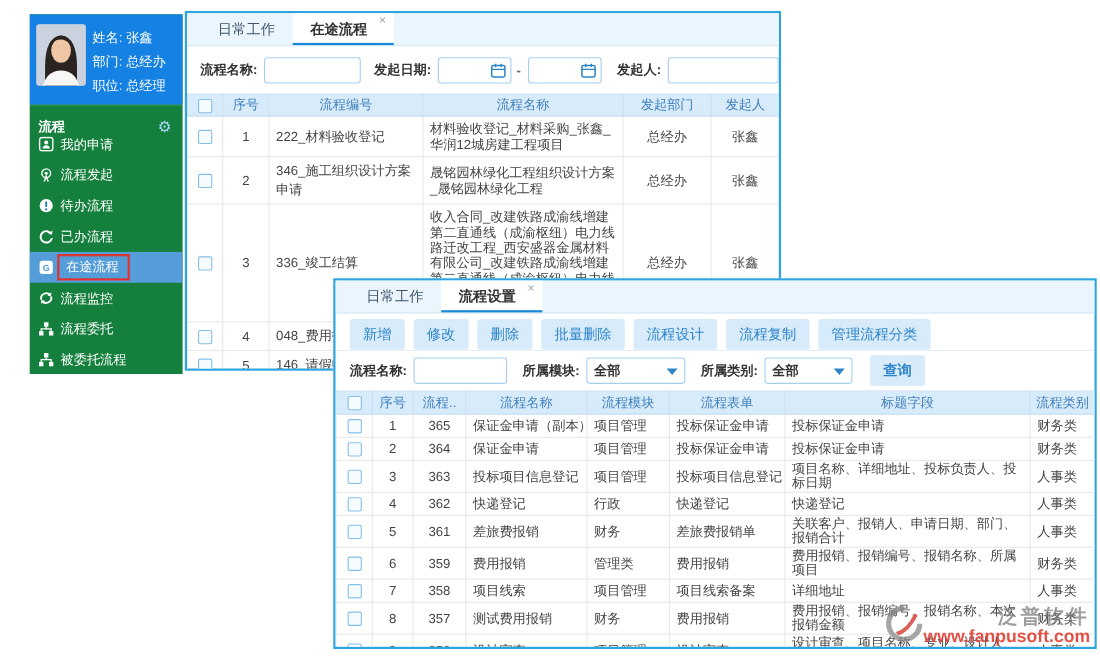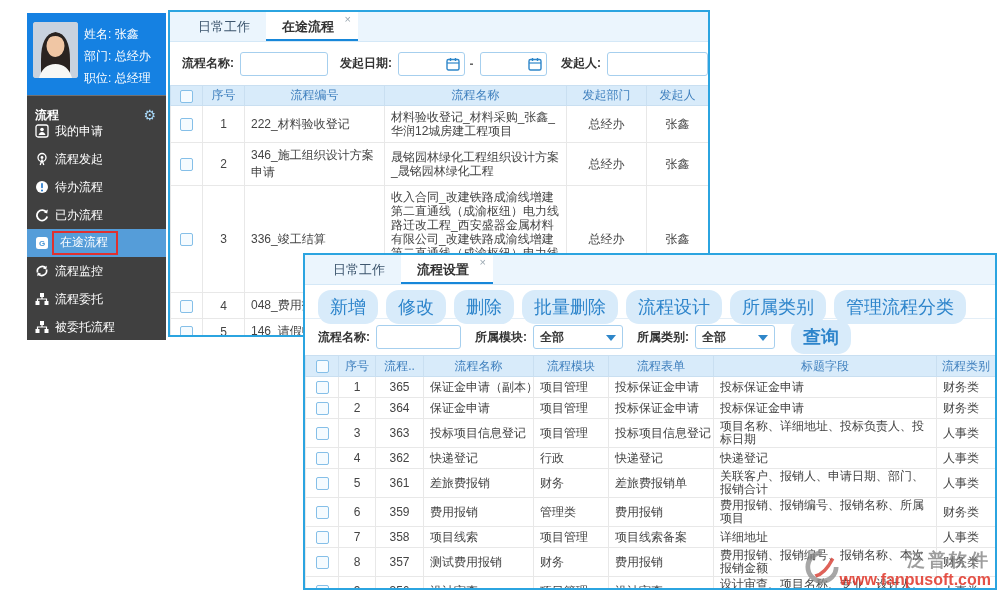--- a/index.html
+++ b/index.html
@@ -2,21 +2,21 @@
 <html><head>
 <meta charset="utf-8">
 <style>
   * { margin:0; padding:0; box-sizing:border-box; }
   html,body { width:1000px; height:600px; background:#ffffff;
     font-family:"Liberation Sans","DejaVu Sans",sans-serif; font-size:12px; color:#444;
     position:relative; overflow:hidden; }
 
   
   .sidebar { position:absolute; left:27px; top:13px; width:139px; height:327px;
-    background:#404040; overflow:hidden; }
+    background:#15803d; overflow:hidden; }
   .profile { height:82px; background:#1581e2; position:relative; }
   .avatar { position:absolute; left:6px; top:9px; width:45px; height:56px; border-radius:3px; overflow:hidden; background:#c9d2de; }
   .profile-lines { position:absolute; left:57px; top:10px; color:#ffffff; line-height:22px; white-space:nowrap; }
   .section-head { height:22px; line-height:22px; padding:16px 10px 0 8px; color:#fff; font-weight:bold;
     display:flex; justify-content:space-between; align-items:center; border-top:1px solid rgba(255,255,255,.25); }
   .gear { color:#a8d8f8; font-size:14px; cursor:pointer; }
   .menu { list-style:none; }
   .menu li { height:28px; display:flex; align-items:center; padding-left:8px; color:#fff; cursor:pointer; white-space:nowrap; }
   .menu li.selected { background:#559dd9; }
   .menu .mi { width:14px; height:14px; margin-right:6px; flex:0 0 14px; }
@@ -40,22 +40,22 @@
     padding:0 6px; font:inherit; color:#333; }
   .datebox { position:relative; display:inline-block; }
   .datebox .tbox { width:100%; padding-right:22px; }
   .cal { position:absolute; right:5px; top:5px; width:14px; height:14px; pointer-events:none; }
   .dash { margin:0 6px 0 5px; color:#666; }
   .selectbox { position:relative; display:inline-block; }
   .selectbox .tbox { width:100%; padding-right:24px; display:flex; align-items:center; }
   .caret { position:absolute; right:7px; top:10px; width:0; height:0; border-left:5px solid transparent;
     border-right:5px solid transparent; border-top:6px solid #2e86c9; pointer-events:none; }
 
-  .btn { display:inline-block; background:#d8ebfa; color:#2e85cb; border:none; border-radius:13px;
-    padding:5px 12px; font:inherit; font-size:18px; cursor:pointer; margin-right:8px; }
+  .btn { display:inline-block; background:#d8ebfa; color:#2e85cb; border:none; border-radius:3px;
+    padding:5px 12px; font:inherit; font-size:13px; cursor:pointer; margin-right:8px; }
   .toolbar { height:34px; padding:5px 0 0 13px; border-bottom:1px solid #e3eef7; }
 
   table { border-collapse:collapse; table-layout:fixed; width:100%; }
   th { background:#d8ebfa; color:#4080be; font-weight:normal; border:1px solid #c9dff1; }
   td { border:1px solid #e8e8e8; color:#444; overflow:hidden; }
   .grid1 { width:538px; }
   .grid1 th { height:20px; font-size:12px; }
   .grid1 td { padding:4px 6px; }
   .grid2 th { height:21px; }
   .grid2 td { height:21px; padding:1px 6px; white-space:nowrap; }
@@ -264,21 +264,21 @@
   </table>
 </div>
 
 <div class="panel panel2">
   <div class="tabbar">
     <div class="tab"><span>日常工作</span></div>
     <div class="tab active"><span>流程设置</span><span class="close">×</span></div>
   </div>
   <div class="toolbar">
     
-  <button class="btn"><span>新增</span></button><button class="btn"><span>修改</span></button><button class="btn"><span>删除</span></button><button class="btn"><span>批量删除</span></button><button class="btn"><span>流程设计</span></button><button class="btn"><span>所属类别</span></button><button class="btn"><span>管理流程分类</span></button></div>
+  <button class="btn"><span>新增</span></button><button class="btn"><span>修改</span></button><button class="btn"><span>删除</span></button><button class="btn"><span>批量删除</span></button><button class="btn"><span>流程设计</span></button><button class="btn"><span>流程复制</span></button><button class="btn"><span>管理流程分类</span></button></div>
   <div class="filters p2-filters">
     <span class="flabel">流程名称:</span>
     <input class="tbox" style="width: 85px;">
     <span class="flabel" style="margin-left:14px">所属模块:</span>
     <span class="selectbox" style="width:90px">
       <span class="tbox" style="line-height:22px;display:inline-block;width:90px">全部</span>
       <span class="caret"></span>
     </span>
     <span class="flabel" style="margin-left:14px">所属类别:</span>
     <span class="selectbox" style="width:80px">

